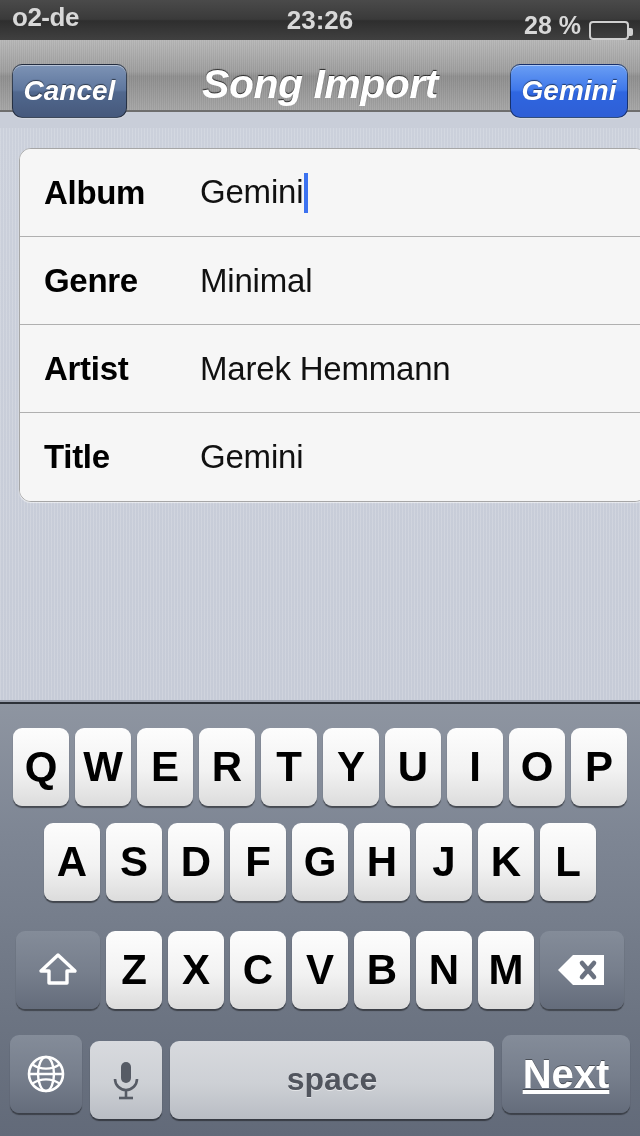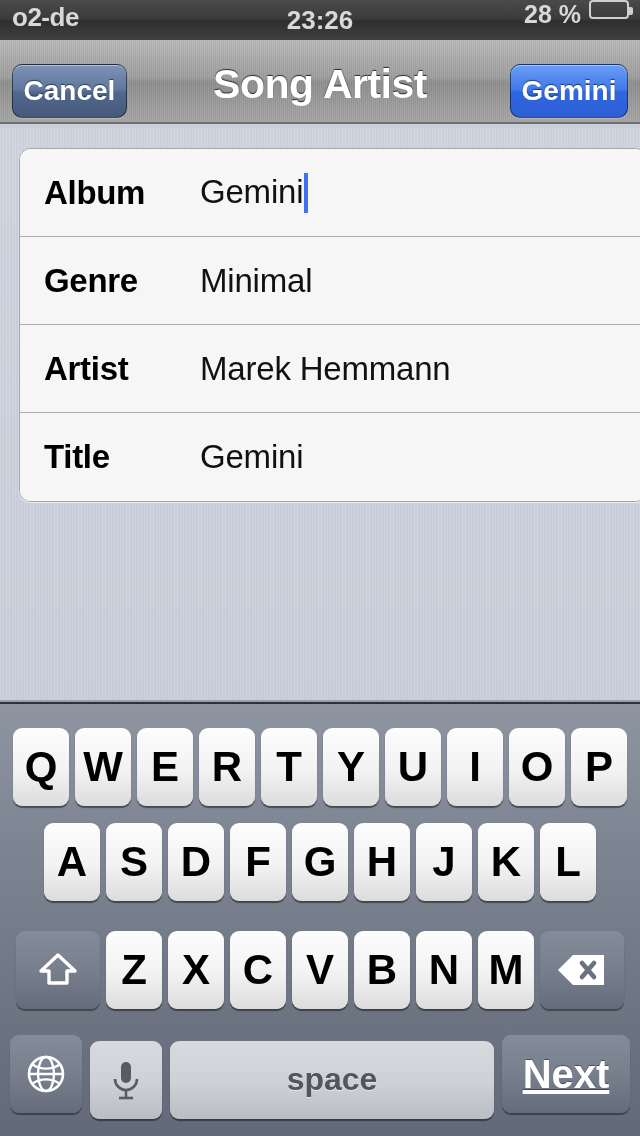--- a/index.html
+++ b/index.html
@@ -24,39 +24,40 @@
   .sig-dot.on.d2 { height:13px; }
   .sig-dot.off { height:3px; background:#8d8d8d; }
   .carrier { font-size:26px; letter-spacing:-0.5px; }
   .wifi-icon { display:block; }
   .sb-center {
     position:absolute; left:0; right:0; text-align:center;
     font-size:26px; letter-spacing:0px; pointer-events:none;
   }
   .sb-right {
     position:absolute; right:11px; top:0; height:40px;
-    display:flex; align-items:flex-start; gap:8px; font-size:25px;
+    display:flex; align-items:flex-end; gap:8px; font-size:25px;
   }
   .batt {
     position:relative; width:40px; height:19px;
     border:2px solid #cfcfcf; border-radius:4px; padding:2px;
   }
   .batt:after {
     content:""; position:absolute; right:-6px; top:5px;
     width:4px; height:8px; background:#cfcfcf; border-radius:0 2px 2px 0;
   }
   .batt-fill { height:100%; background:#cfcfcf; border-radius:1px; }
 
   
   #nav-bar {
-    position:absolute; top:40px; left:0; width:640px; height:84px;
+    position:absolute; top:40px; left:0; width:640px; height:72px;
     background:
       repeating-linear-gradient(to right, rgba(255,255,255,0.05) 0 1px, rgba(0,0,0,0.03) 1px 2px),
       linear-gradient(to bottom,#b7b7b7 0%,#9e9e9e 45%,#8e8e8e 52%,#a5a5a5 100%);
     border-bottom:2px solid #6e6e6e;
+    font-style:italic;
   }
   #nav-title {
     position:absolute; left:0; right:0; top:0; height:88px;
     display:flex; align-items:center; justify-content:center;
     font-size:41px; font-weight:bold; color:#ffffff;
     text-shadow:0 -1px 1px rgba(0,0,0,0.75);
     letter-spacing:-0.5px;
   }
   .nav-btn {
     position:absolute; top:24px; height:54px;
@@ -181,21 +182,21 @@
     <div class="sb-right">
       <span>28 %</span>
       <span class="batt">
         <span class="batt-fill" id="batt-fill" style="width: 28%;"></span>
       </span>
     </div>
   </div>
 
   <div id="nav-bar">
     <div class="nav-btn" id="cancel-button">Cancel</div>
-    <div id="nav-title">Song Artist</div>
+    <div id="nav-title">Song Import</div>
     <div class="nav-btn" id="import-button">Gemini</div>
   </div>
 
   <div id="content">
     <div id="form-card">
 
       <div class="form-row">
         <div class="row-label">Album</div>
         <div class="row-value">
           <span>Gemini</span>

